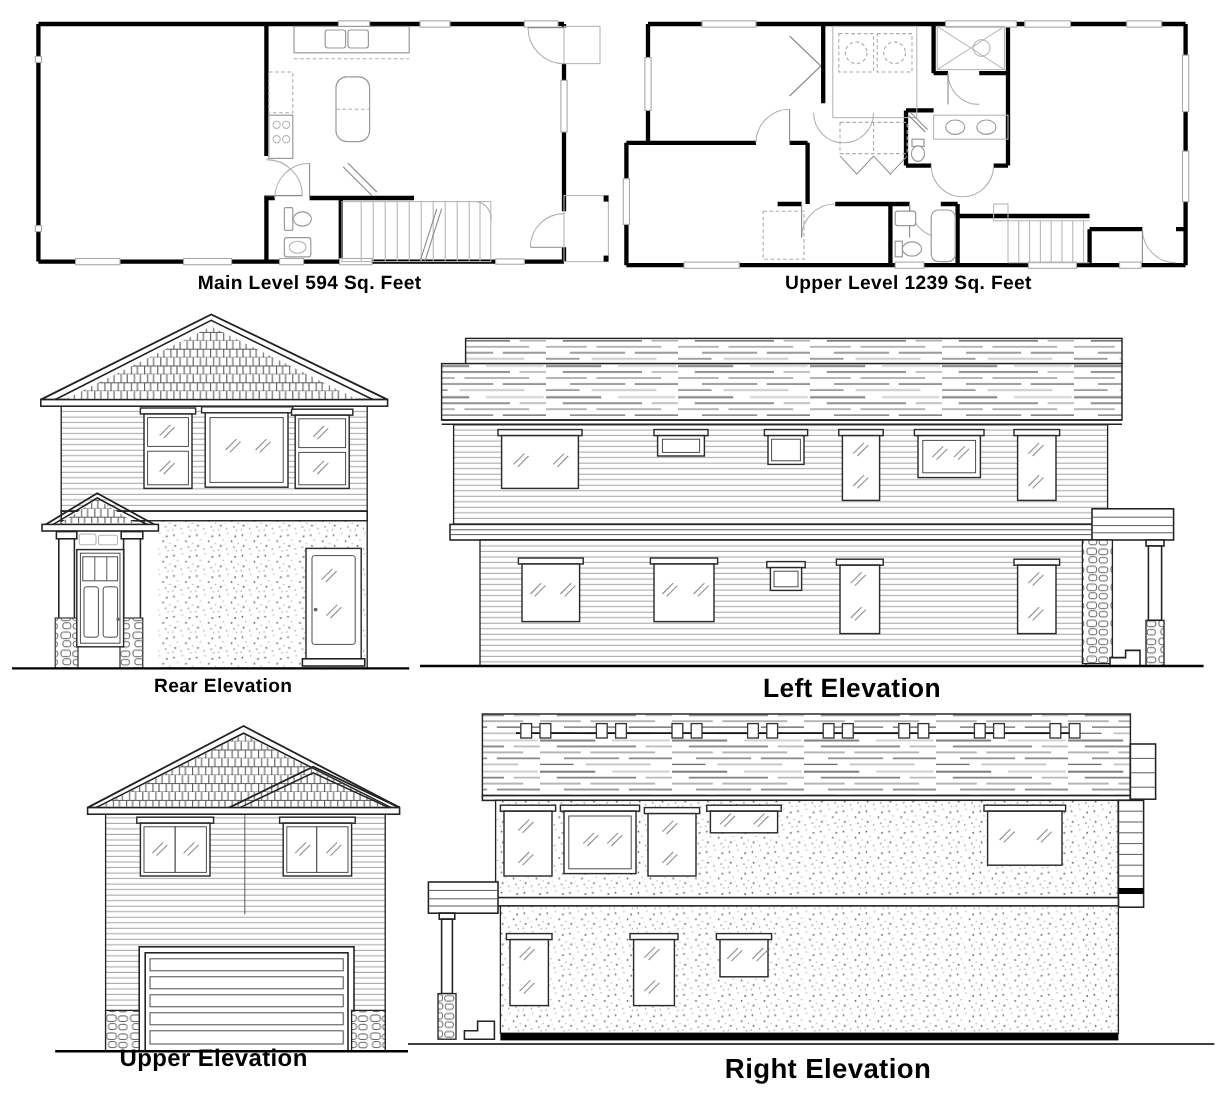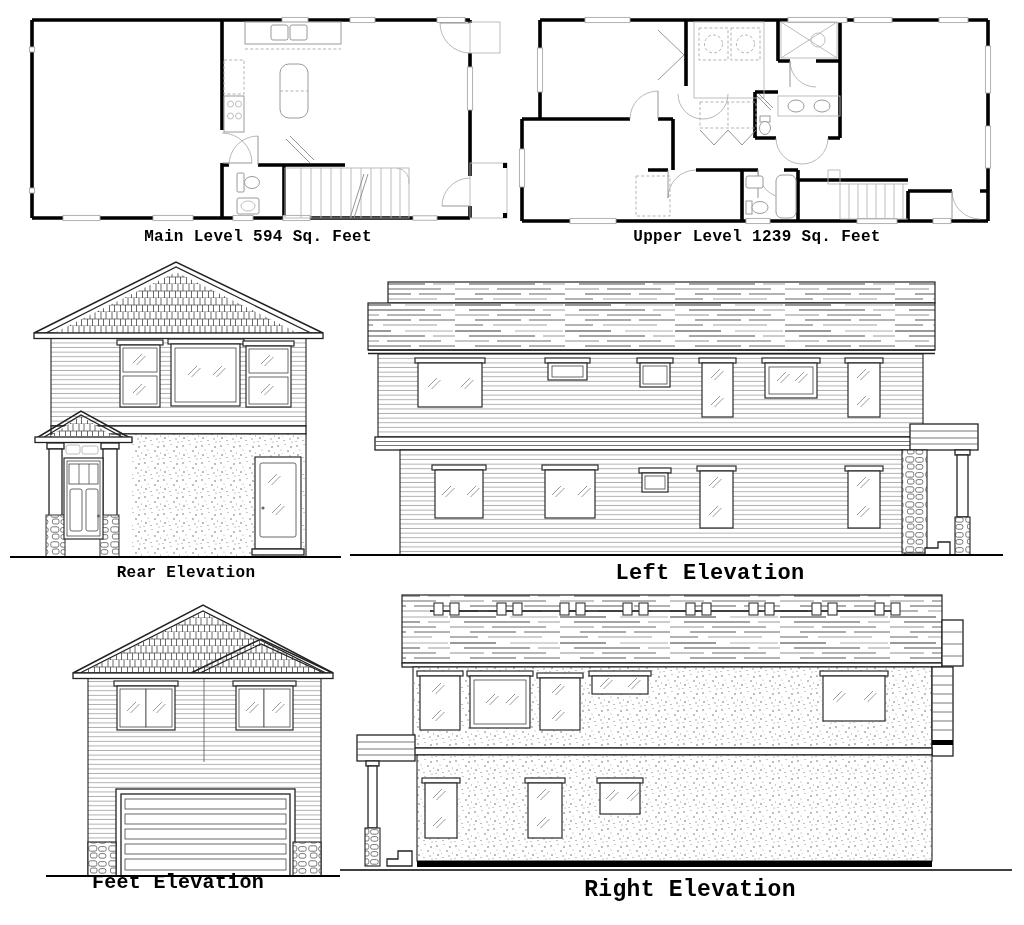--- a/index.html
+++ b/index.html
@@ -1,17 +1,17 @@
 <!DOCTYPE html>
 <html><head>
 <meta charset="utf-8">
 <style>
   html,body{margin:0;padding:0;background:#ffffff;}
   #sheet{position:relative;width:1024px;height:925px;background:#ffffff;overflow:hidden;
-         font-family:Liberation Mono, monospace;}
+         font-family:Liberation Sans, sans-serif;}
   .panel{position:absolute;}
   .lbl{position:absolute;transform:translateX(-50%);font-weight:bold;color:#000;
        white-space:nowrap;letter-spacing:0.3px;}
   
   .wl{stroke:#000;stroke-width:3.6;fill:none;}                 
   .fx{stroke:#9a9a9a;stroke-width:1;fill:#ffffff;}             
   .fxl{stroke:#b5b5b5;stroke-width:0.9;fill:none;}
   .dsh{stroke:#aaaaaa;stroke-width:0.9;fill:none;stroke-dasharray:3 2.2;}
   .arc{stroke:#b0b0b0;stroke-width:0.9;fill:none;}
   .lf{stroke:#8a8a8a;stroke-width:0.9;fill:none;}
@@ -450,21 +450,21 @@
     <rect class="wini" x="97" y="239" width="161" height="10"></rect>
     <rect class="wini" x="97" y="254" width="161" height="10"></rect>
     <rect class="wini" x="97" y="269" width="161" height="11"></rect>
   </g>
   <g>
     <rect x="60" y="252" width="28" height="34" fill="url(#stone)" stroke="#222" stroke-width="1.1"></rect>
     <rect x="265" y="252" width="28" height="34" fill="url(#stone)" stroke="#222" stroke-width="1.1"></rect>
   </g>
   <line class="gnd" x1="18" y1="286" x2="312" y2="286"></line>
 </svg>
-<div class="lbl" style="left:178px;top:871px;font-size:20px">Feet Elevation</div>
+<div class="lbl" style="left:178px;top:871px;font-size:20px">Upper Elevation</div>
 
 <svg class="panel" style="left:340px;top:588px" width="684" height="300" viewBox="0 0 684 300">
   <g>
     <rect x="62" y="7" width="540" height="68" fill="url(#streak)" stroke="#222" stroke-width="1.2"></rect>
     <line x1="90" y1="23" x2="556" y2="23" stroke="#111" stroke-width="1.4"></line>
     <g fill="#ffffff" stroke="#333" stroke-width="1.1">
       <rect x="94" y="15" width="9" height="12"></rect>
           <rect x="110" y="15" width="9" height="12"></rect>
       <rect x="157" y="15" width="9" height="12"></rect>
           <rect x="173" y="15" width="9" height="12"></rect>

